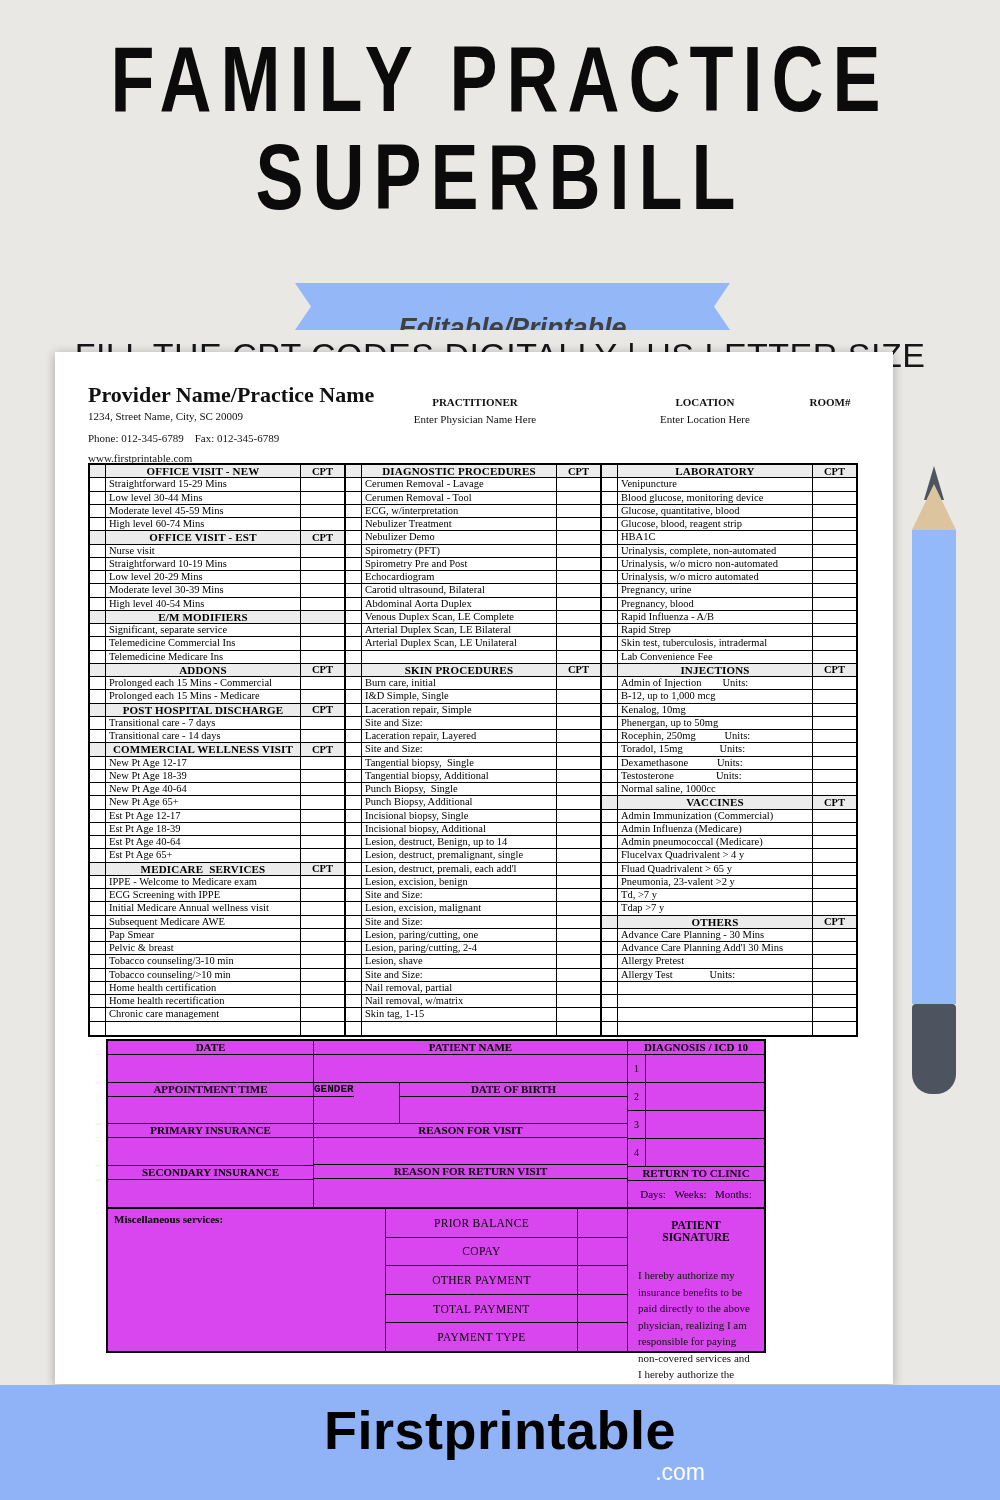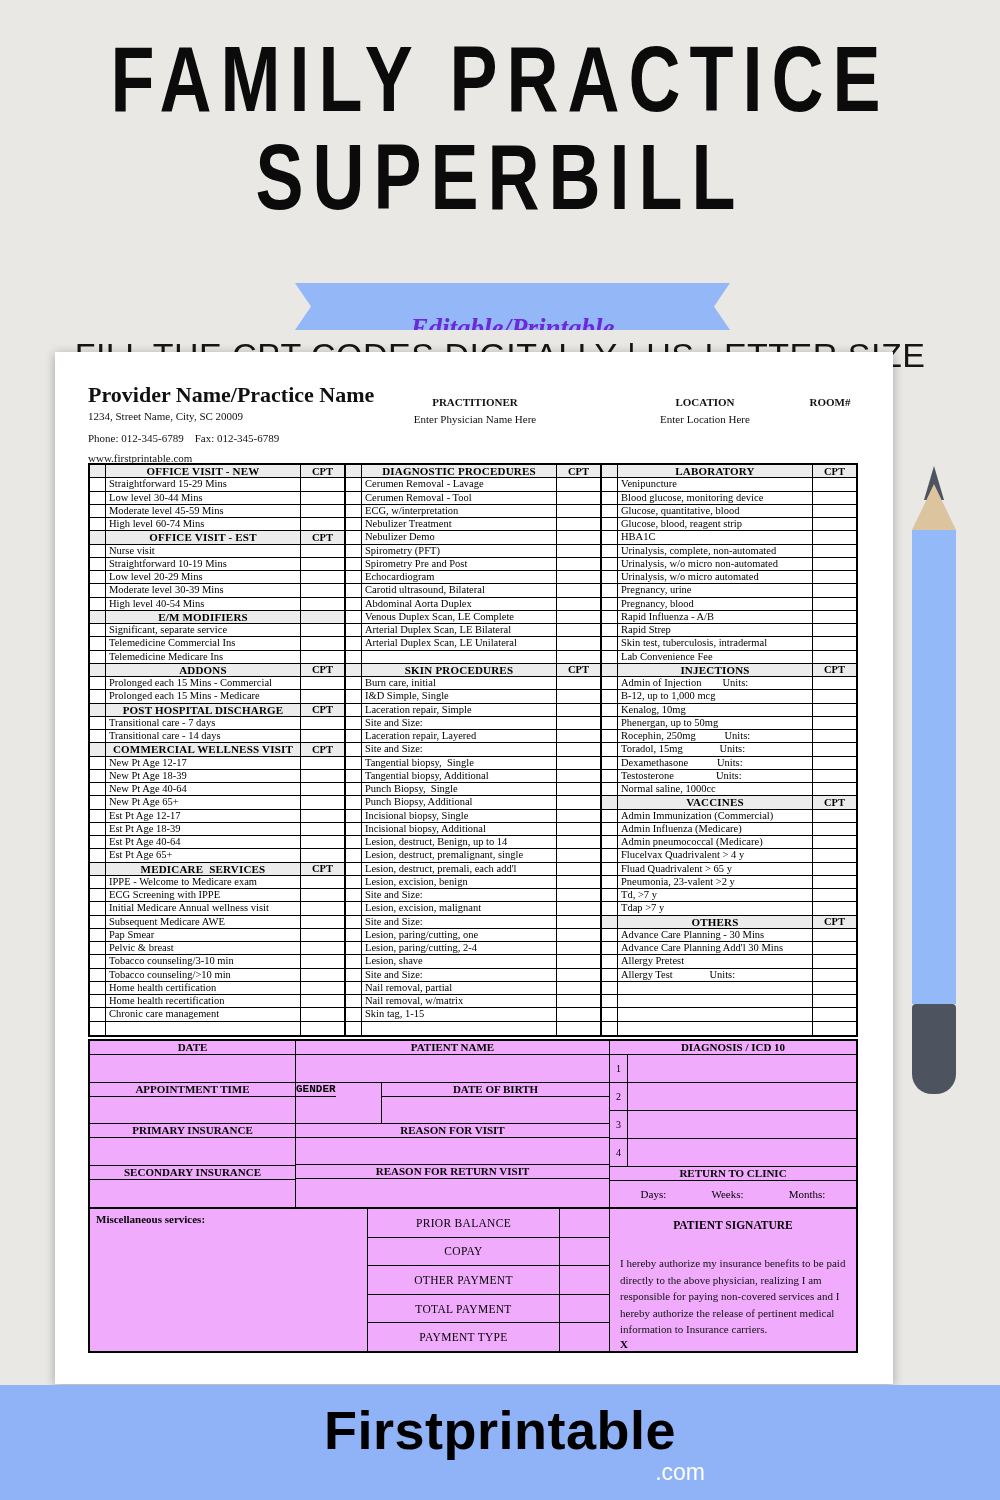--- a/index.html
+++ b/index.html
@@ -22,22 +22,22 @@
   .hero-sub {
     font-family:"Liberation Sans", sans-serif;
     font-size:34px; color:#161616; margin-top:152px; letter-spacing:0.5px;
   }
   .ribbon {
     position:absolute; left:295px; top:283px; width:435px; height:47px;
     display:flex; align-items:center; justify-content:center;
     clip-path:polygon(0 0,100% 0,calc(100% - 16px) 50%,100% 100%,0 100%,16px 50%);
   }
   .ribbon-text {
-    font-family:Liberation Serif, serif; font-style:italic; font-weight:bold;
-    font-size:27px; color:#6d28d9;margin-top:44px;
+    font-family:Liberation Sans, sans-serif; font-style:italic; font-weight:bold;
+    font-size:27px; color:#404040;margin-top:44px;
   }
   
   .card {
     position:absolute; left:55px; top:352px; width:838px; height:1032px;
     background:#ffffff; box-shadow:0 2px 10px rgba(0,0,0,0.30);
   }
   .prov-name { position:absolute; left:33px; top:30px; font-size:22px; font-weight:bold; color:#111; }
   .prov-line { position:absolute; left:33px; font-size:11px; color:#111; white-space:pre; }
   .hdr-col { position:absolute; text-align:center; }
   .hdr-label { font-size:11px; font-weight:bold; color:#111; }
@@ -51,21 +51,21 @@
   .tcol + .tcol { border-left:2px solid #000; }
   .trow { display:flex; height:13.3px; border-bottom:1px solid #000; align-items:stretch; }
   .trow:last-child { border-bottom:none; }
   .cb   { width:16px; border-right:1px solid #000; }
   .lbl  { flex:1; font-size:10.5px; line-height:12px; padding:0 3px; white-space:pre; overflow:hidden; display:flex; align-items:center; }
   .cpt  { width:44px; border-left:1px solid #000; font-size:10.5px; font-weight:bold;
           display:flex; align-items:center; justify-content:center; }
   .trow.sect { background:#ececec; }
   .trow.sect .lbl { font-weight:bold; font-size:11px; justify-content:center; letter-spacing:0.2px; }
   
-  .lower { position:absolute; left:33px; top:687px; width:770px; border:2px solid #000; background:#f0abfc; }
+  .lower { position:absolute; left:51px; top:687px; width:660px; border:2px solid #000; background:#d946ef; }
   .details { display:flex; height:168px; border-bottom:2px solid #000; }
   .dA { width:206px; border-right:1px solid #000; display:flex; flex-direction:column; }
   .dB { width:314px; border-right:1px solid #000; display:flex; flex-direction:column; }
   .dC { flex:1; display:flex; flex-direction:column; }
   .dh { height:14px; border-bottom:1px solid #000; font-size:11px; font-weight:bold;
         text-align:center; line-height:13px; }
   .dv { height:28px; border-bottom:1px solid #000; }
   .dv:last-child, .dh:last-child { border-bottom:none; }
   .split { display:flex; height:42px; border-bottom:1px solid #000; }
   .gcol { width:86px; border-right:1px solid #000; display:flex; flex-direction:row;font-family:Liberation Mono, monospace; }

